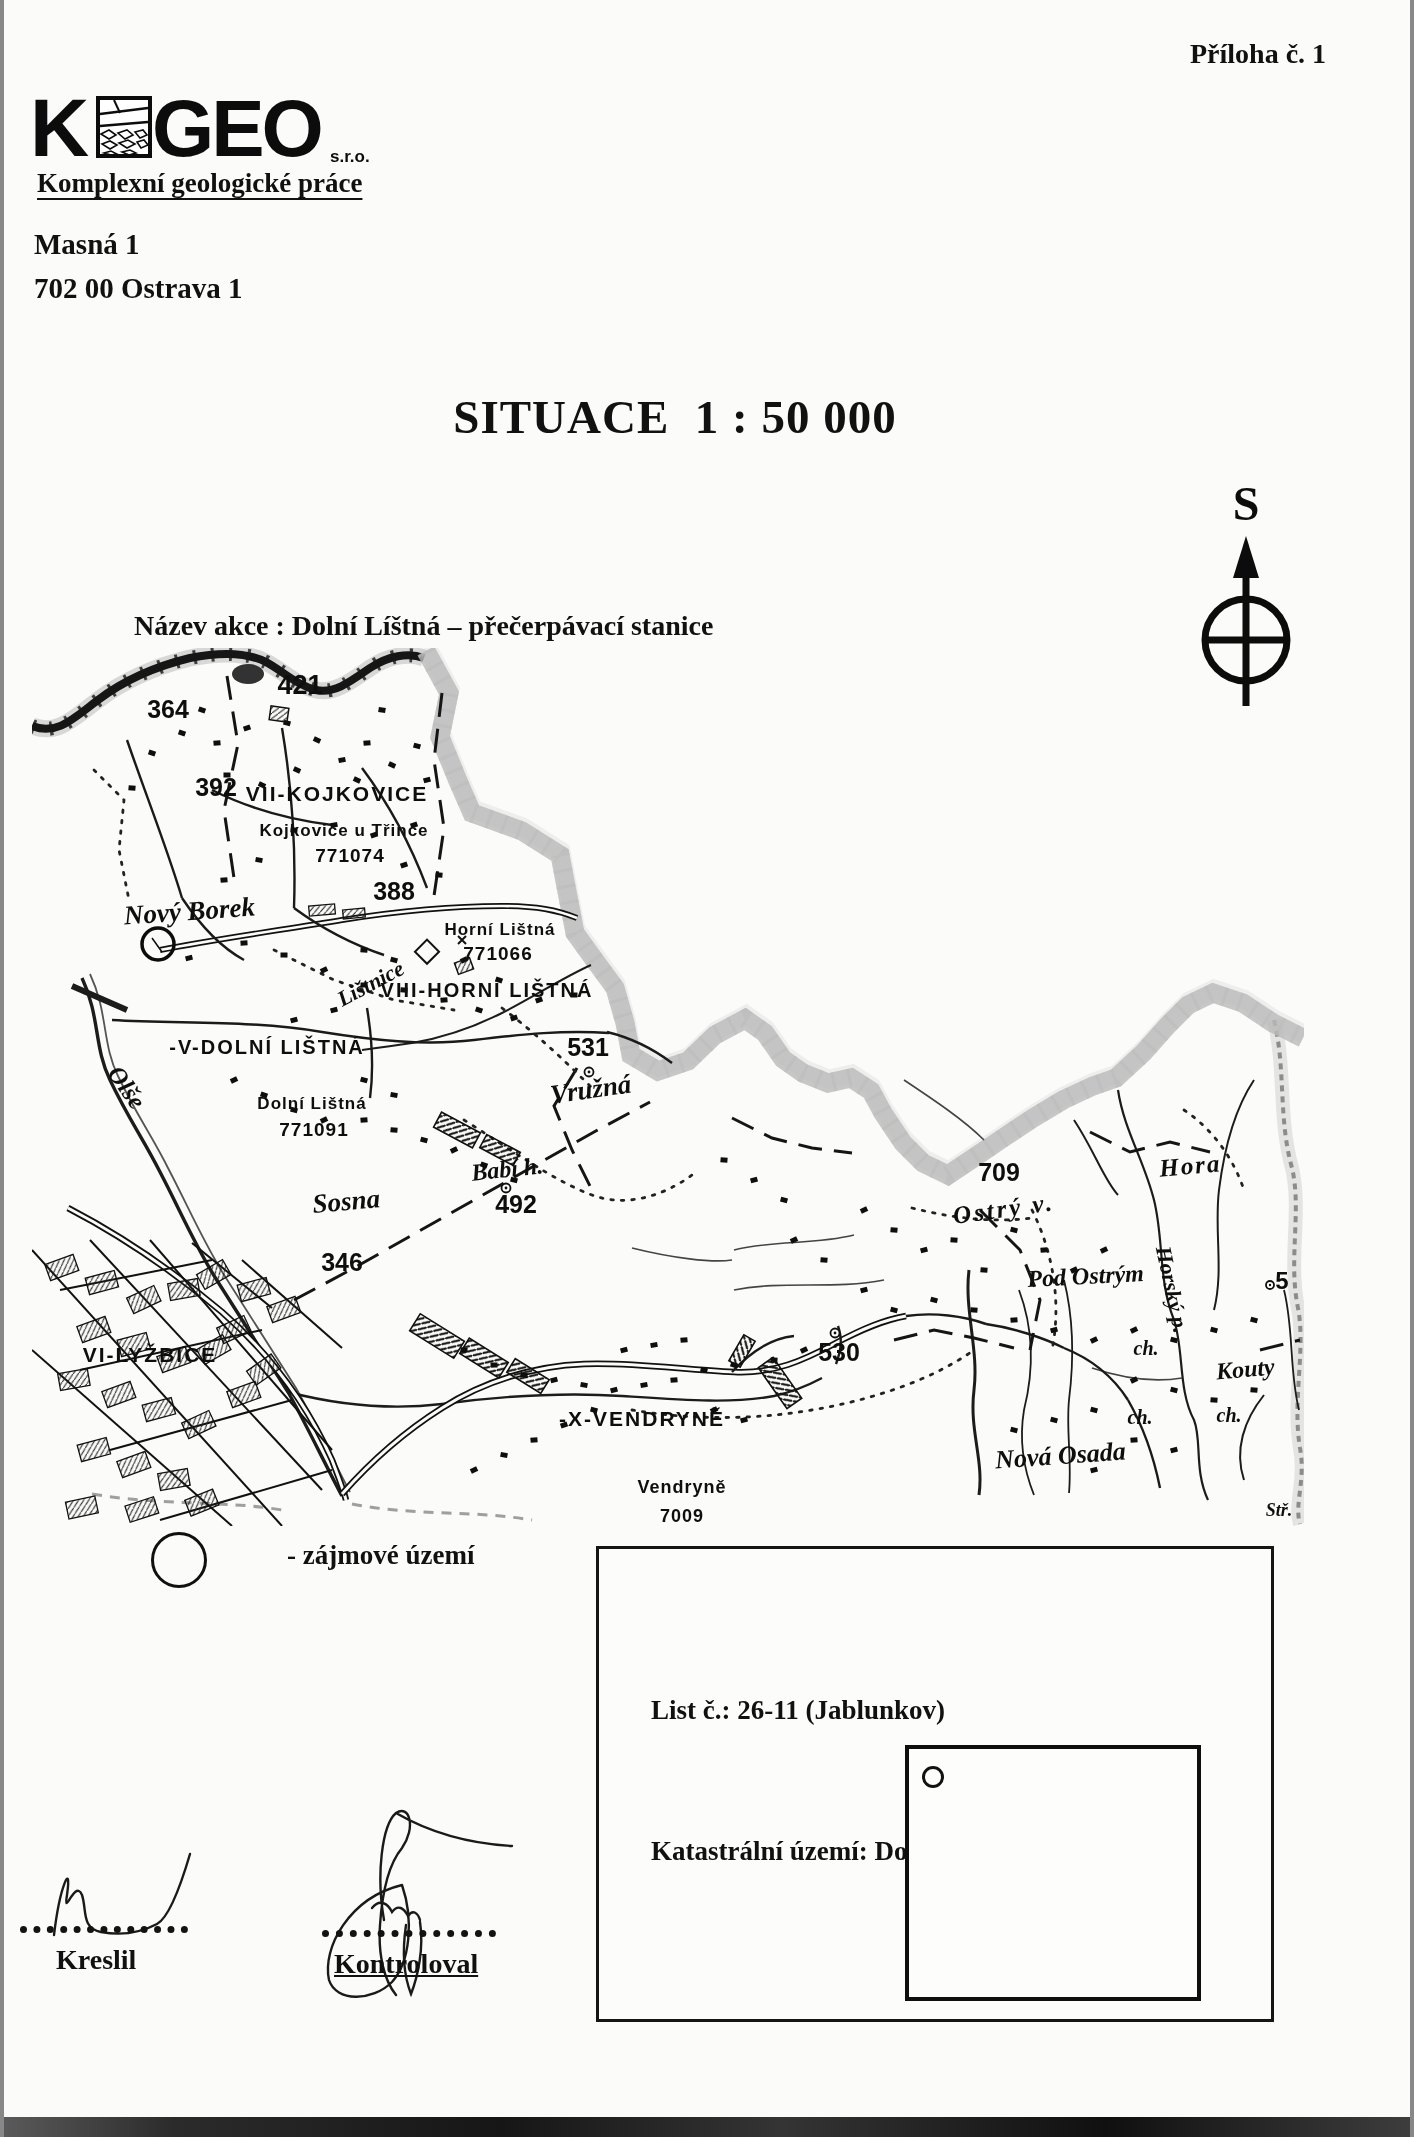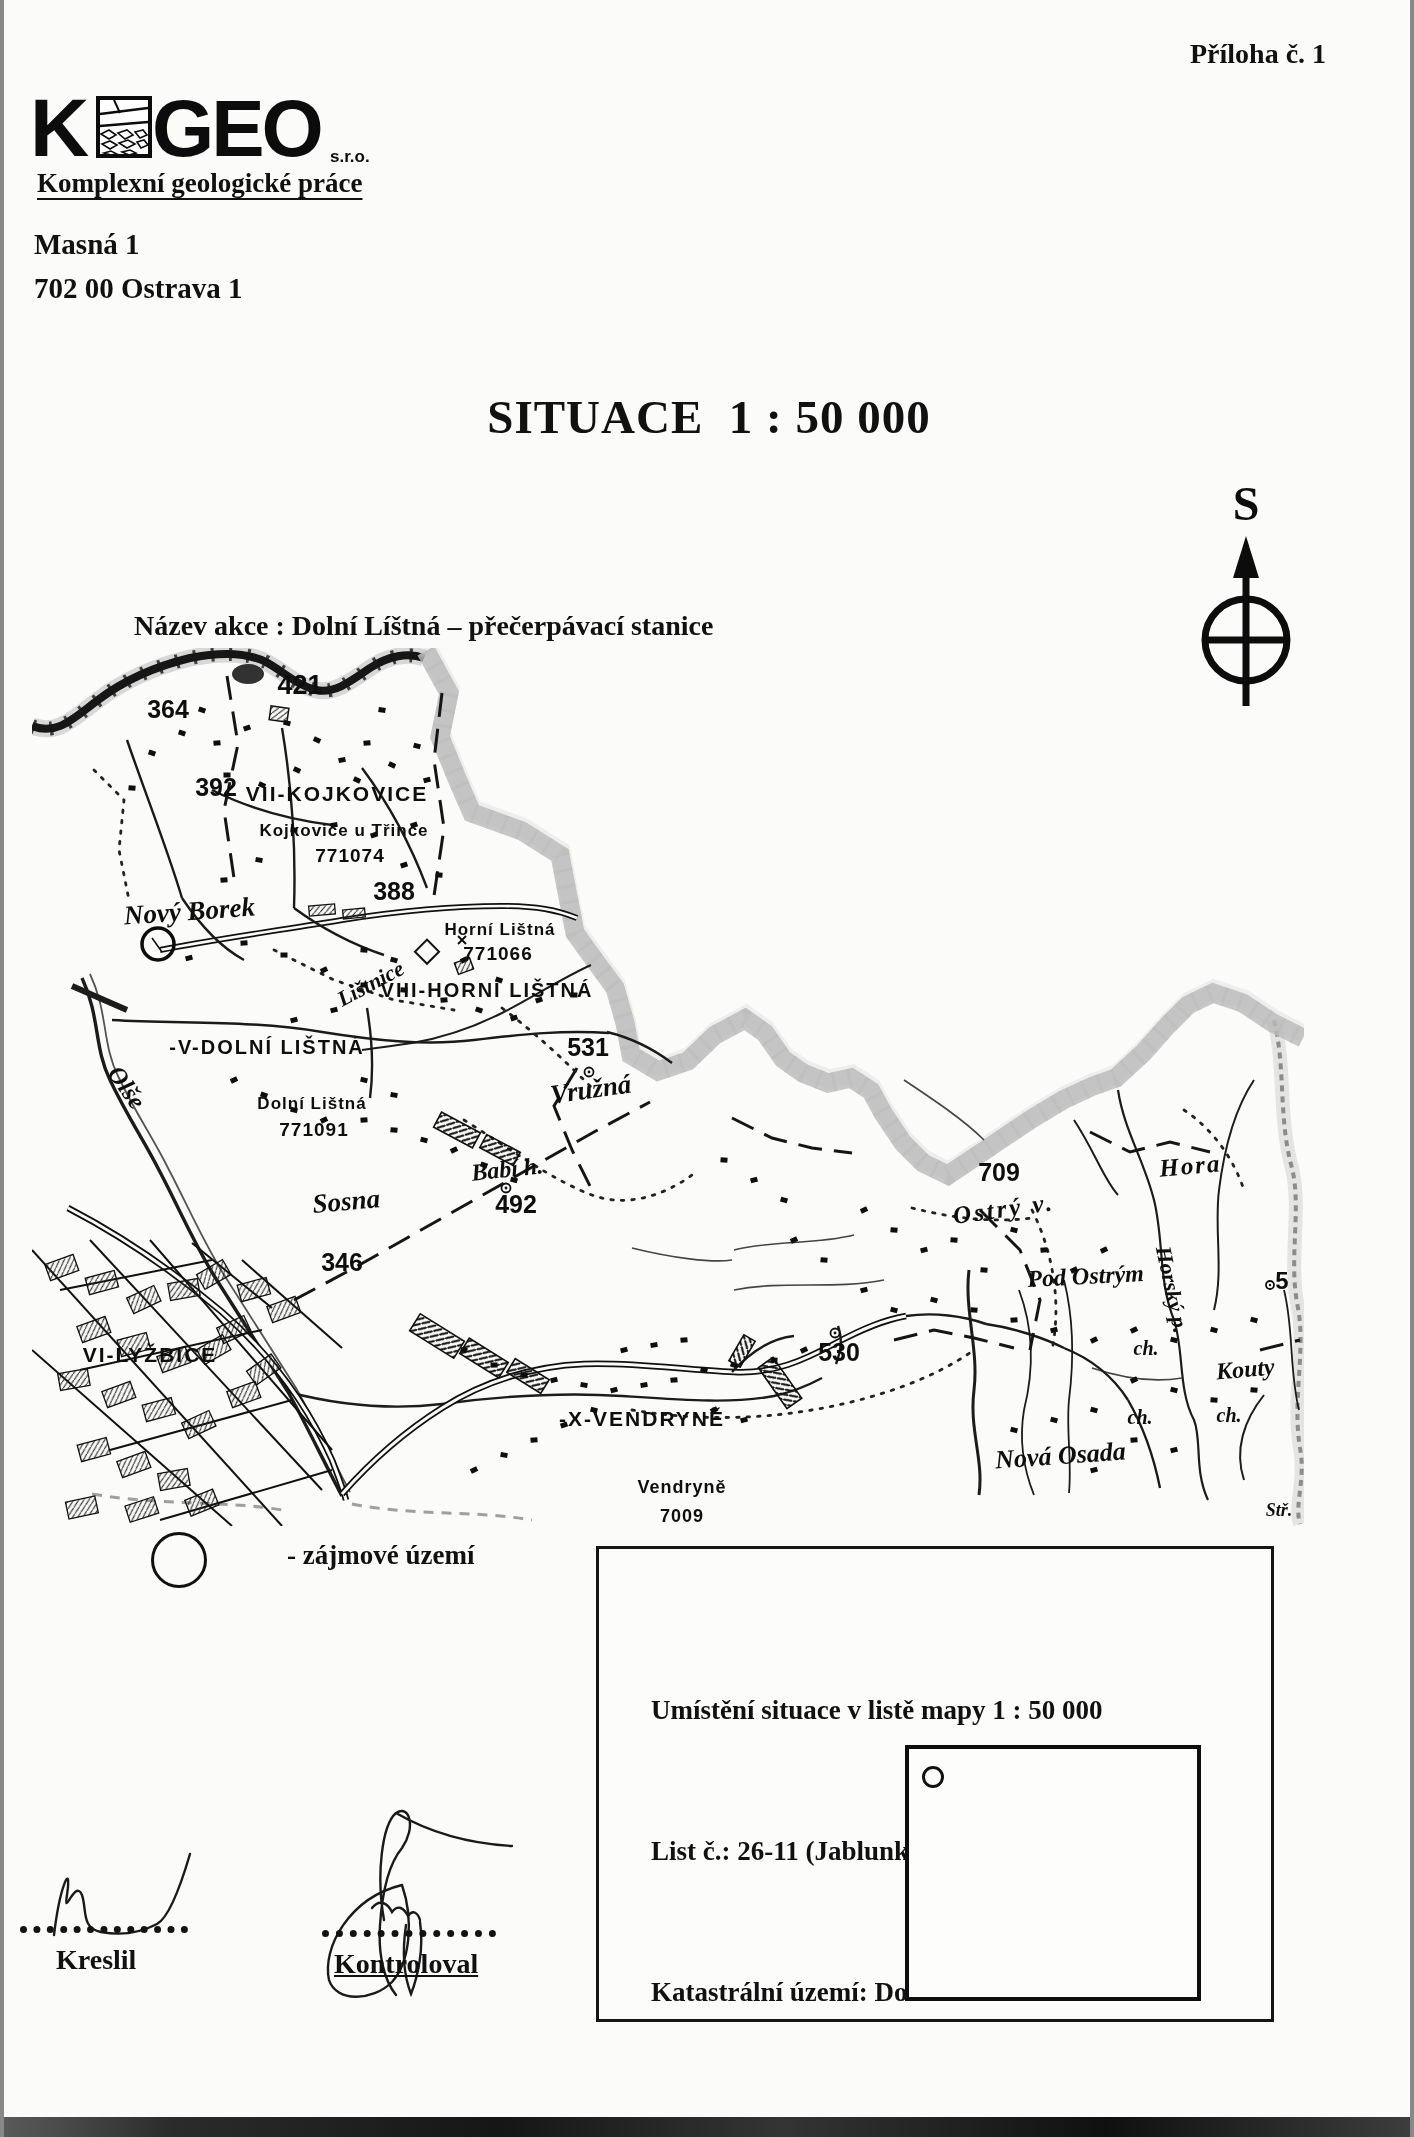--- a/index.html
+++ b/index.html
@@ -6,21 +6,21 @@
   #paper{position:relative;width:1406px;height:2137px;margin:0 auto;background:#fbfbf9;overflow:hidden;
          font-family:"Liberation Serif",serif;color:#111;}
   .abs{position:absolute;}
   .attachment{left:1186px;top:38px;font-size:28px;font-weight:700;}
   .logo-svg{left:30px;top:84px;width:345px;height:84px;}
   .logo-sub{left:33px;top:168px;font-size:27px;font-weight:700;text-decoration:underline;
             text-underline-offset:6px;font-family:"Liberation Serif",serif;}
   .addr1{left:30px;top:228px;font-size:29px;font-weight:700;}
   .addr2{left:30px;top:272px;font-size:29px;font-weight:700;text-align:right;}
   .doc-title{left:0;top:390px;width:1342px;text-align:center;font-size:47px;font-weight:700;
-             letter-spacing:1px;white-space:pre;padding-left:34px;}
+             letter-spacing:1px;white-space:pre;}
   .compass{left:1180px;top:474px;width:132px;height:240px;}
   .action{left:130px;top:610px;font-size:28px;font-weight:700;white-space:pre;}
   #map-wrap{left:28px;top:648px;width:1272px;height:878px;text-align:right;}
   #map-svg{width:100%;height:100%;display:block;}
   .legend-circle{left:147px;top:1532px;width:50px;height:50px;border:3.5px solid #101010;border-radius:50%;}
   .legend-label{left:283px;top:1540px;font-size:27px;font-weight:700;}
   .info-box{left:592px;top:1546px;width:672px;height:470px;border:3.5px solid #151515;background:#fcfcfa;}
   .info-lines{position:absolute;left:52px;top:44px;font-size:27px;font-weight:700;line-height:47px;white-space:pre;}
   .locator{position:absolute;left:306px;top:196px;width:288px;height:248px;border:4.5px solid #0e0e0e;background:#fdfdfc;}
   .locator-dot{position:absolute;left:13px;top:17px;width:16px;height:16px;border:3px solid #111;border-radius:50%;}
@@ -414,21 +414,20 @@
           <text x="650" y="874" class="ml gos" font-size="18" text-anchor="middle">7009</text>
         </g>
   </svg>
   </div>
 
   <div class="abs legend-circle"></div>
   <div class="abs legend-label">- zájmové území</div>
 
   <div class="abs info-box">
     <div class="info-lines">
-      <div>Umístění situace v listě mapy 1 : 50 000</div>
       <div>List č.: 26-11 (Jablunkov)</div>
       <div>Katastrální území: Dolní Líštná</div>
     </div>
     <div class="locator">
       <div class="locator-dot"></div>
     </div>
   </div>
 
   <svg class="abs sig-svg" viewBox="0 0 560 245">
     <g fill="none" stroke="#1a1a1a" stroke-width="2.4" stroke-linecap="round">

